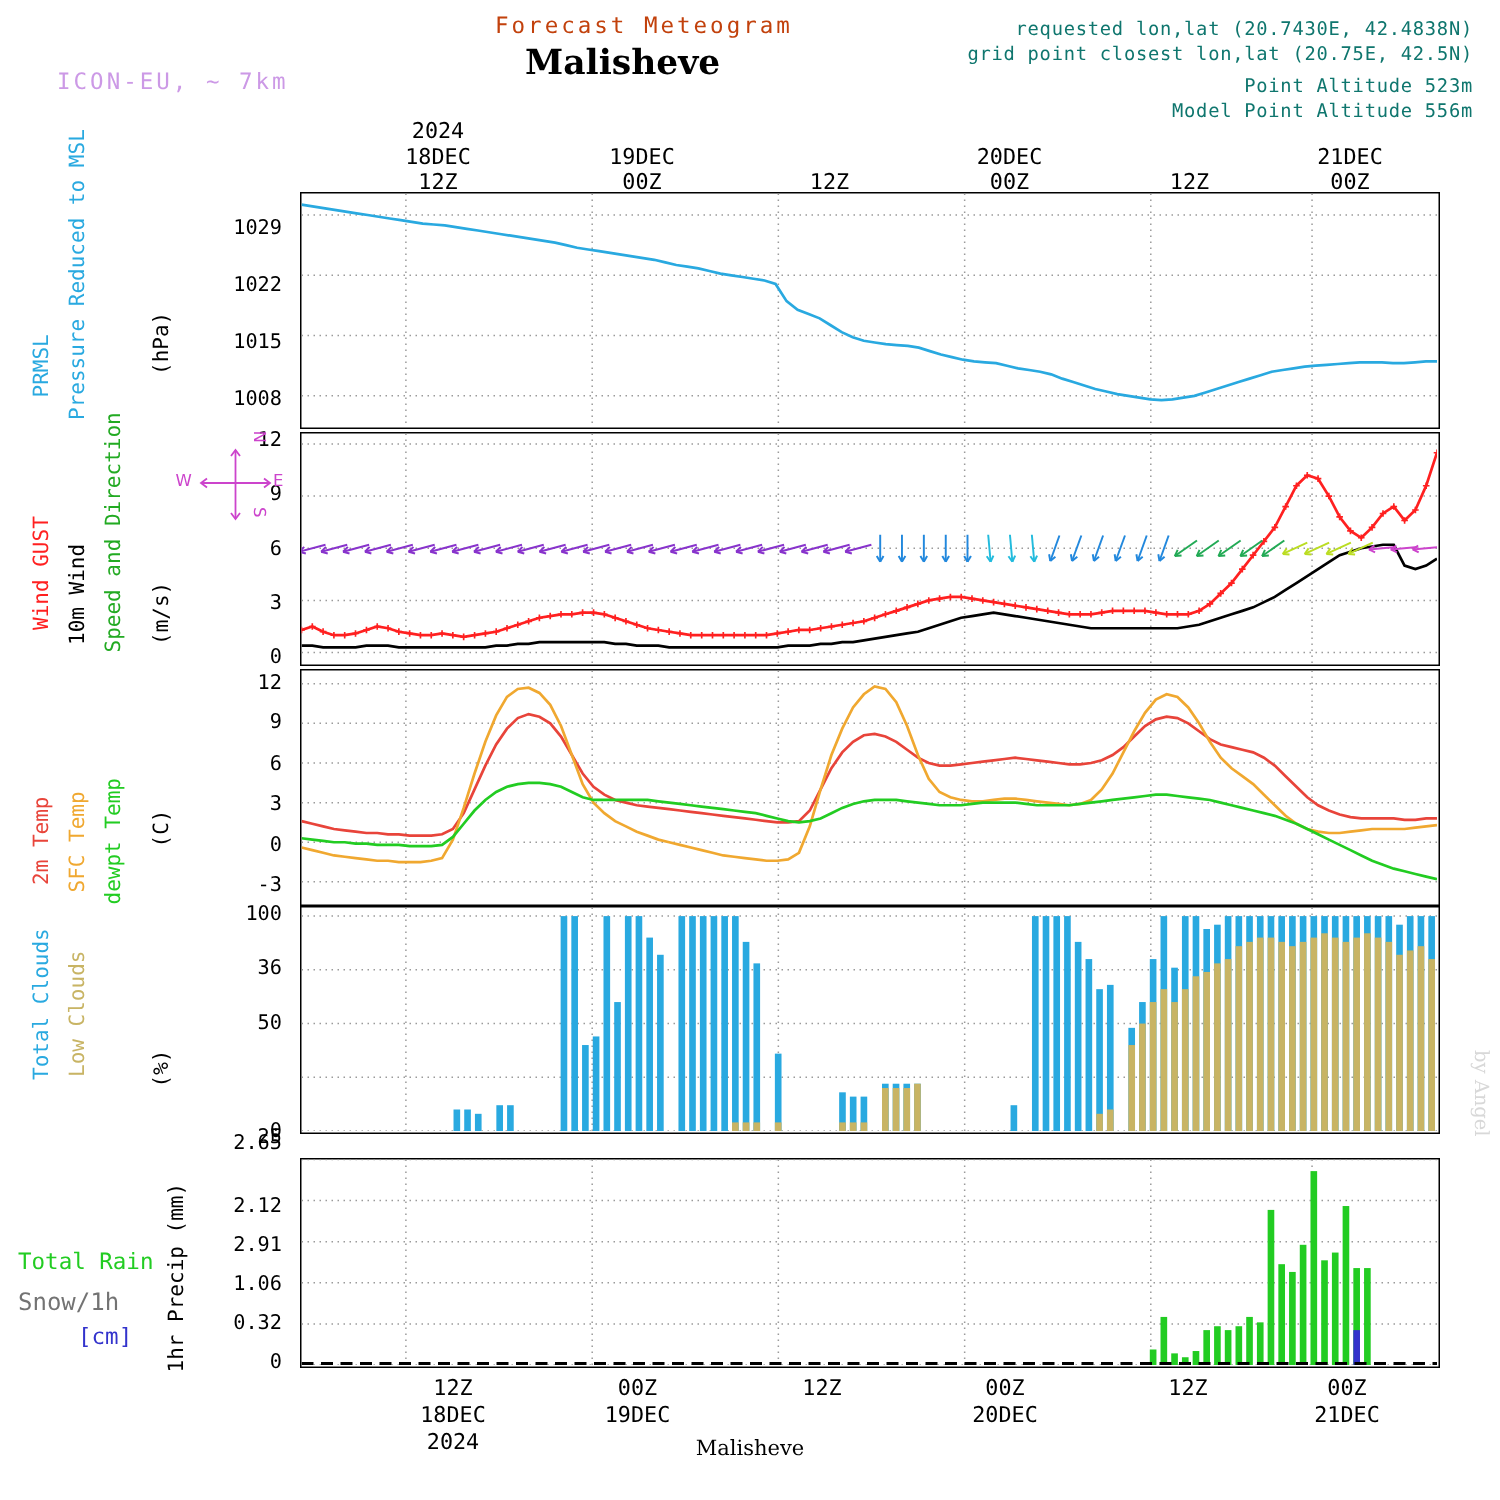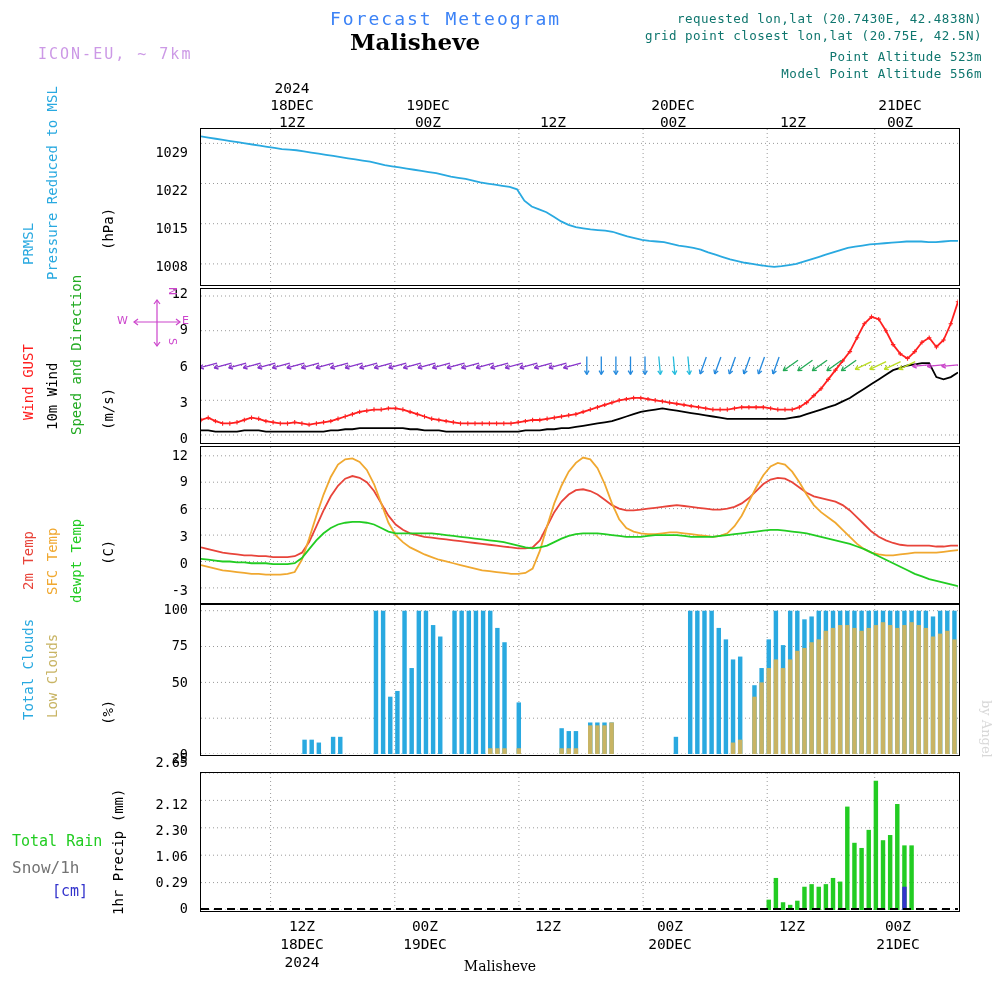--- a/index.html
+++ b/index.html
@@ -5,21 +5,21 @@
   html,body{margin:0;padding:0;}
   body{
     width:1000px;height:1000px;
     background:#ffffff;
     font-family:"DejaVu Sans", sans-serif;
     position:relative;
     overflow:hidden;
   }
   .abs{position:absolute;}
   
-  #hdr-forecast{left:330px;top:8px;font-size:18px;letter-spacing:2px;color:#3b82f6;font-family:"DejaVu Sans Mono",monospace;}
+  #hdr-forecast{left:330px;top:8px;font-size:15px;letter-spacing:2px;color:#c2410c;font-family:"DejaVu Sans Mono",monospace;}
   #hdr-title{left:350px;top:28px;font-size:23px;font-weight:bold;color:#000;font-family:"DejaVu Serif",serif;}
   #hdr-model{left:18px;top:45px;font-size:15px;letter-spacing:2px;color:#cc99e6;font-family:"DejaVu Sans Mono",monospace;margin-left:20px;}
   .hdr-right{right:18px;font-size:12.5px;color:#0f766e;font-family:"DejaVu Sans Mono",monospace;text-align:right;letter-spacing:0.5px;}
   #hdr-req{top:11px;}
   #hdr-grid{top:28px;}
   #hdr-alt{top:49px;}
   #hdr-malt{top:66px;text-align:right;}
 
   
   .taxis{font-family:"DejaVu Sans Mono",monospace;font-size:14.5px;color:#000;text-align:center;}
@@ -528,21 +528,21 @@
       <path d="M0.00 118.01 L7.21 119.77 L14.42 121.53 L21.63 123.30 L28.84 124.18 L36.05 125.06 L43.26 125.94 L50.47 126.82 L57.68 126.82 L64.89 127.70 L72.10 127.70 L79.30 127.70 L86.51 126.82 L93.72 125.06 L100.93 112.73 L108.14 91.59 L115.35 68.69 L122.56 47.56 L129.77 29.94 L136.98 17.61 L144.19 12.33 L151.40 11.45 L158.61 14.97 L165.82 22.90 L173.03 36.99 L180.24 56.36 L187.45 75.74 L194.66 88.07 L201.87 95.11 L209.08 100.40 L216.29 103.92 L223.50 107.44 L230.70 110.09 L237.91 112.73 L245.12 114.49 L252.33 116.25 L259.54 118.01 L266.75 119.77 L273.96 121.53 L281.17 123.30 L288.38 124.18 L295.59 125.06 L302.80 125.94 L310.01 126.82 L317.22 126.82 L324.43 125.94 L331.64 121.53 L338.85 103.92 L346.06 79.26 L353.27 56.36 L360.48 38.75 L367.69 24.66 L374.90 15.85 L382.10 10.57 L389.31 12.33 L396.52 21.14 L403.73 36.99 L410.94 56.36 L418.15 72.22 L425.36 81.02 L432.57 84.55 L439.78 86.31 L446.99 87.19 L454.20 87.19 L461.41 86.31 L468.62 85.43 L475.83 85.43 L483.04 86.31 L490.25 87.19 L497.46 88.07 L504.67 88.95 L511.88 89.83 L519.09 88.95 L526.30 86.31 L533.50 79.26 L540.71 68.69 L547.92 54.60 L555.13 40.51 L562.34 28.18 L569.55 19.38 L576.76 15.85 L583.97 17.61 L591.18 24.66 L598.39 35.23 L605.60 47.56 L612.81 58.13 L620.02 65.17 L627.23 70.45 L634.44 75.74 L641.65 82.78 L648.86 89.83 L656.07 96.88 L663.28 102.16 L670.49 105.68 L677.70 107.44 L684.90 108.32 L692.11 108.32 L699.32 107.44 L706.53 106.56 L713.74 105.68 L720.95 105.68 L728.16 105.68 L735.37 105.68 L742.58 104.80 L749.79 103.92 L757.00 103.04 " fill="none" stroke="#f0a830" stroke-width="1.8"></path>
       <path d="M0.00 111.85 L7.21 112.73 L14.42 113.61 L21.63 114.49 L28.84 114.49 L36.05 115.37 L43.26 115.37 L50.47 116.25 L57.68 116.25 L64.89 116.25 L72.10 117.13 L79.30 117.13 L86.51 117.13 L93.72 116.25 L100.93 110.97 L108.14 102.16 L115.35 93.35 L122.56 86.31 L129.77 81.02 L136.98 77.50 L144.19 75.74 L151.40 74.86 L158.61 74.86 L165.82 75.74 L173.03 77.50 L180.24 81.02 L187.45 84.55 L194.66 86.31 L201.87 86.31 L209.08 86.31 L216.29 86.31 L223.50 86.31 L230.70 86.31 L237.91 87.19 L245.12 88.07 L252.33 88.95 L259.54 89.83 L266.75 90.71 L273.96 91.59 L281.17 92.47 L288.38 93.35 L295.59 94.23 L302.80 95.11 L310.01 96.88 L317.22 98.64 L324.43 100.40 L331.64 101.28 L338.85 100.40 L346.06 98.64 L353.27 95.11 L360.48 91.59 L367.69 88.95 L374.90 87.19 L382.10 86.31 L389.31 86.31 L396.52 86.31 L403.73 87.19 L410.94 88.07 L418.15 88.95 L425.36 89.83 L432.57 89.83 L439.78 89.83 L446.99 88.95 L454.20 88.07 L461.41 88.07 L468.62 88.07 L475.83 88.07 L483.04 88.95 L490.25 89.83 L497.46 89.83 L504.67 89.83 L511.88 89.83 L519.09 88.95 L526.30 88.07 L533.50 87.19 L540.71 86.31 L547.92 85.43 L555.13 84.55 L562.34 83.66 L569.55 82.78 L576.76 82.78 L583.97 83.66 L591.18 84.55 L598.39 85.43 L605.60 86.31 L612.81 88.07 L620.02 89.83 L627.23 91.59 L634.44 93.35 L641.65 95.11 L648.86 96.88 L656.07 99.52 L663.28 102.16 L670.49 105.68 L677.70 109.20 L684.90 112.73 L692.11 116.25 L699.32 119.77 L706.53 123.30 L713.74 126.82 L720.95 129.46 L728.16 132.10 L735.37 133.86 L742.58 135.63 L749.79 137.39 L757.00 139.15 " fill="none" stroke="#22cc22" stroke-width="1.8"></path>
     </svg>
 </div>
 
 <div class="ylabel" style="left:20px;top:615px;height:105px;color:#29a9e0;">Total Clouds</div>
 <div class="ylabel" style="left:44px;top:618px;height:100px;color:#c8b464;">Low Clouds</div>
 <div class="ylabel" style="left:100px;top:685px;height:40px;color:#000;">(%)</div>
 
 <div class="ytick" style="left:130px;top:609px;">100</div>
-<div class="ytick" style="left:130px;top:645px;">75</div>
+<div class="ytick" style="left:130px;top:645px;">36</div>
 <div class="ytick" style="left:130px;top:682px;">50</div>
 <div class="ytick" style="left:130px;top:746px;margin-top:12px;">25</div>
 <div class="ytick" style="left:130px;top:754px;">0</div>
 
 <div class="panel" id="panel-clouds" style="top:604px;width:760px;height:152px;">
   <svg id="svg-clouds" width="757" height="149" viewBox="0 0 757 149" preserveAspectRatio="none">
       <line x1="69.6" y1="0" x2="69.6" y2="149" stroke="#9a9a9a" stroke-width="1" stroke-dasharray="1 3"></line>
       <line x1="193.8" y1="0" x2="193.8" y2="149" stroke="#9a9a9a" stroke-width="1" stroke-dasharray="1 3"></line>
       <line x1="317.9" y1="0" x2="317.9" y2="149" stroke="#9a9a9a" stroke-width="1" stroke-dasharray="1 3"></line>
       <line x1="442.1" y1="0" x2="442.1" y2="149" stroke="#9a9a9a" stroke-width="1" stroke-dasharray="1 3"></line>
@@ -667,23 +667,23 @@
     </svg>
 </div>
 
 <div class="abs" style="left:12px;top:832px;font-size:15px;color:#22cc22;font-family:'DejaVu Sans Mono',monospace;">Total  Rain</div>
 <div class="abs" style="left:12px;top:858px;font-size:16px;color:#737373;font-family:'DejaVu Sans Mono',monospace;">Snow/1h</div>
 <div class="abs" style="left:52px;top:882px;font-size:15px;color:#3333cc;font-family:'DejaVu Sans Mono',monospace;">[cm]</div>
 <div class="ylabel" style="left:110px;top:800px;height:115px;color:#000;">1hr Precip (mm)</div>
 
 <div class="ytick" style="left:122px;top:762px;width:66px;">2.65</div>
 <div class="ytick" style="left:122px;top:804px;width:66px;">2.12</div>
-<div class="ytick" style="left:122px;top:830px;width:66px;">2.30</div>
+<div class="ytick" style="left:122px;top:830px;width:66px;">2.91</div>
 <div class="ytick" style="left:122px;top:856px;width:66px;">1.06</div>
-<div class="ytick" style="left:122px;top:882px;width:66px;">0.29</div>
+<div class="ytick" style="left:122px;top:882px;width:66px;">0.32</div>
 <div class="ytick" style="left:122px;top:908px;width:66px;">0</div>
 
 <div class="panel" id="panel-precip" style="top:772px;width:760px;height:140px;">
   <svg id="svg-precip" width="757" height="137" viewBox="0 0 757 137" preserveAspectRatio="none">
       <line x1="69.6" y1="0" x2="69.6" y2="137" stroke="#9a9a9a" stroke-width="1" stroke-dasharray="1 3"></line>
       <line x1="193.8" y1="0" x2="193.8" y2="137" stroke="#9a9a9a" stroke-width="1" stroke-dasharray="1 3"></line>
       <line x1="317.9" y1="0" x2="317.9" y2="137" stroke="#9a9a9a" stroke-width="1" stroke-dasharray="1 3"></line>
       <line x1="442.1" y1="0" x2="442.1" y2="137" stroke="#9a9a9a" stroke-width="1" stroke-dasharray="1 3"></line>
       <line x1="566.2" y1="0" x2="566.2" y2="137" stroke="#9a9a9a" stroke-width="1" stroke-dasharray="1 3"></line>
       <line x1="673.7" y1="0" x2="673.7" y2="137" stroke="#9a9a9a" stroke-width="1" stroke-dasharray="1 3"></line>

